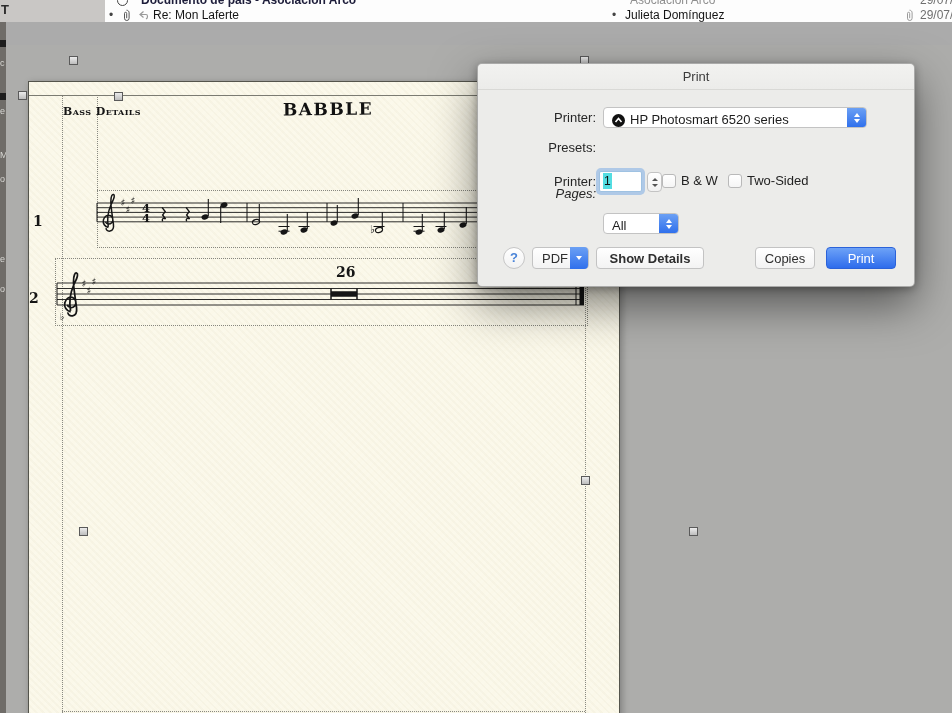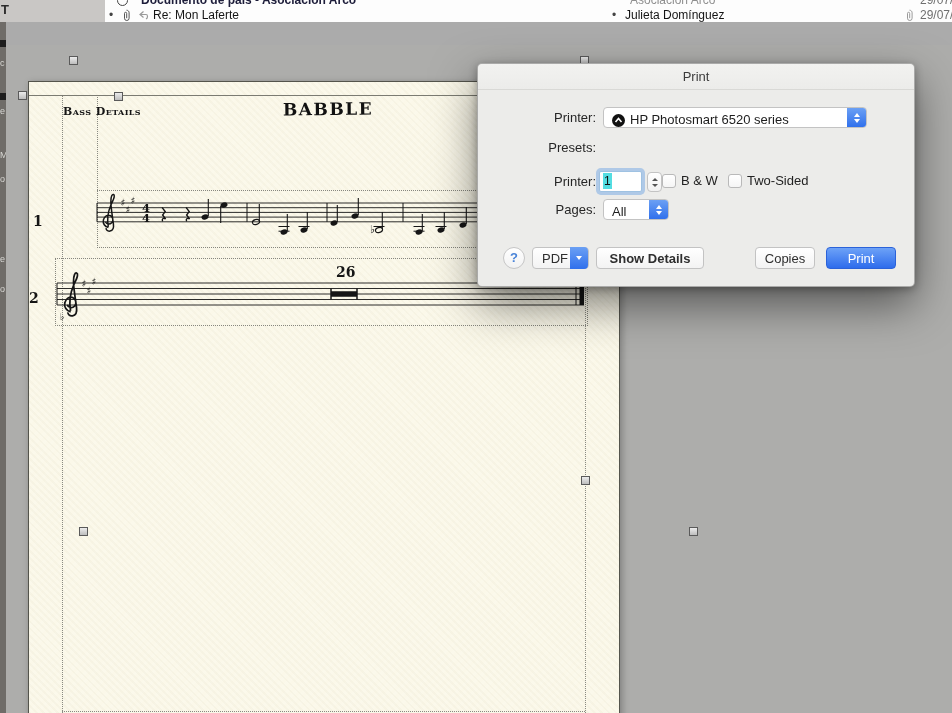--- a/index.html
+++ b/index.html
@@ -261,22 +261,22 @@
   </div>
   <div class="stepper">
     <span class="st-up"></span>
     <span class="st-dn"></span>
   </div>
   <div class="checkbox" style="left:184px;top:110px;"></div>
   <div class="cb-label" style="left:203px;top:110px;">B &amp; W</div>
   <div class="checkbox" style="left:250px;top:110px;"></div>
   <div class="cb-label" style="left:269px;top:110px;">Two-Sided</div>
 
-  <div class="dlg-label" style="left:0;top:135px;">Pages:</div>
-  <div class="popup" style="left:125px;top:135px;width:66px;">
+  <div class="dlg-label" style="left:0;top:119px;font-style:italic;">Pages:</div>
+  <div class="popup" style="left:125px;top:149px;width:76px;">
     <span>All</span>
     <span class="cap">
         <span class="chev-up"></span>
         <span class="chev-dn"></span>
       </span>
   </div>
 
   <div class="help-btn" style="left:25px;top:183px;">?</div>
   <div class="btn pdf-btn" style="left:54px;top:183px;width:57px;">
     <span>PDF</span>

